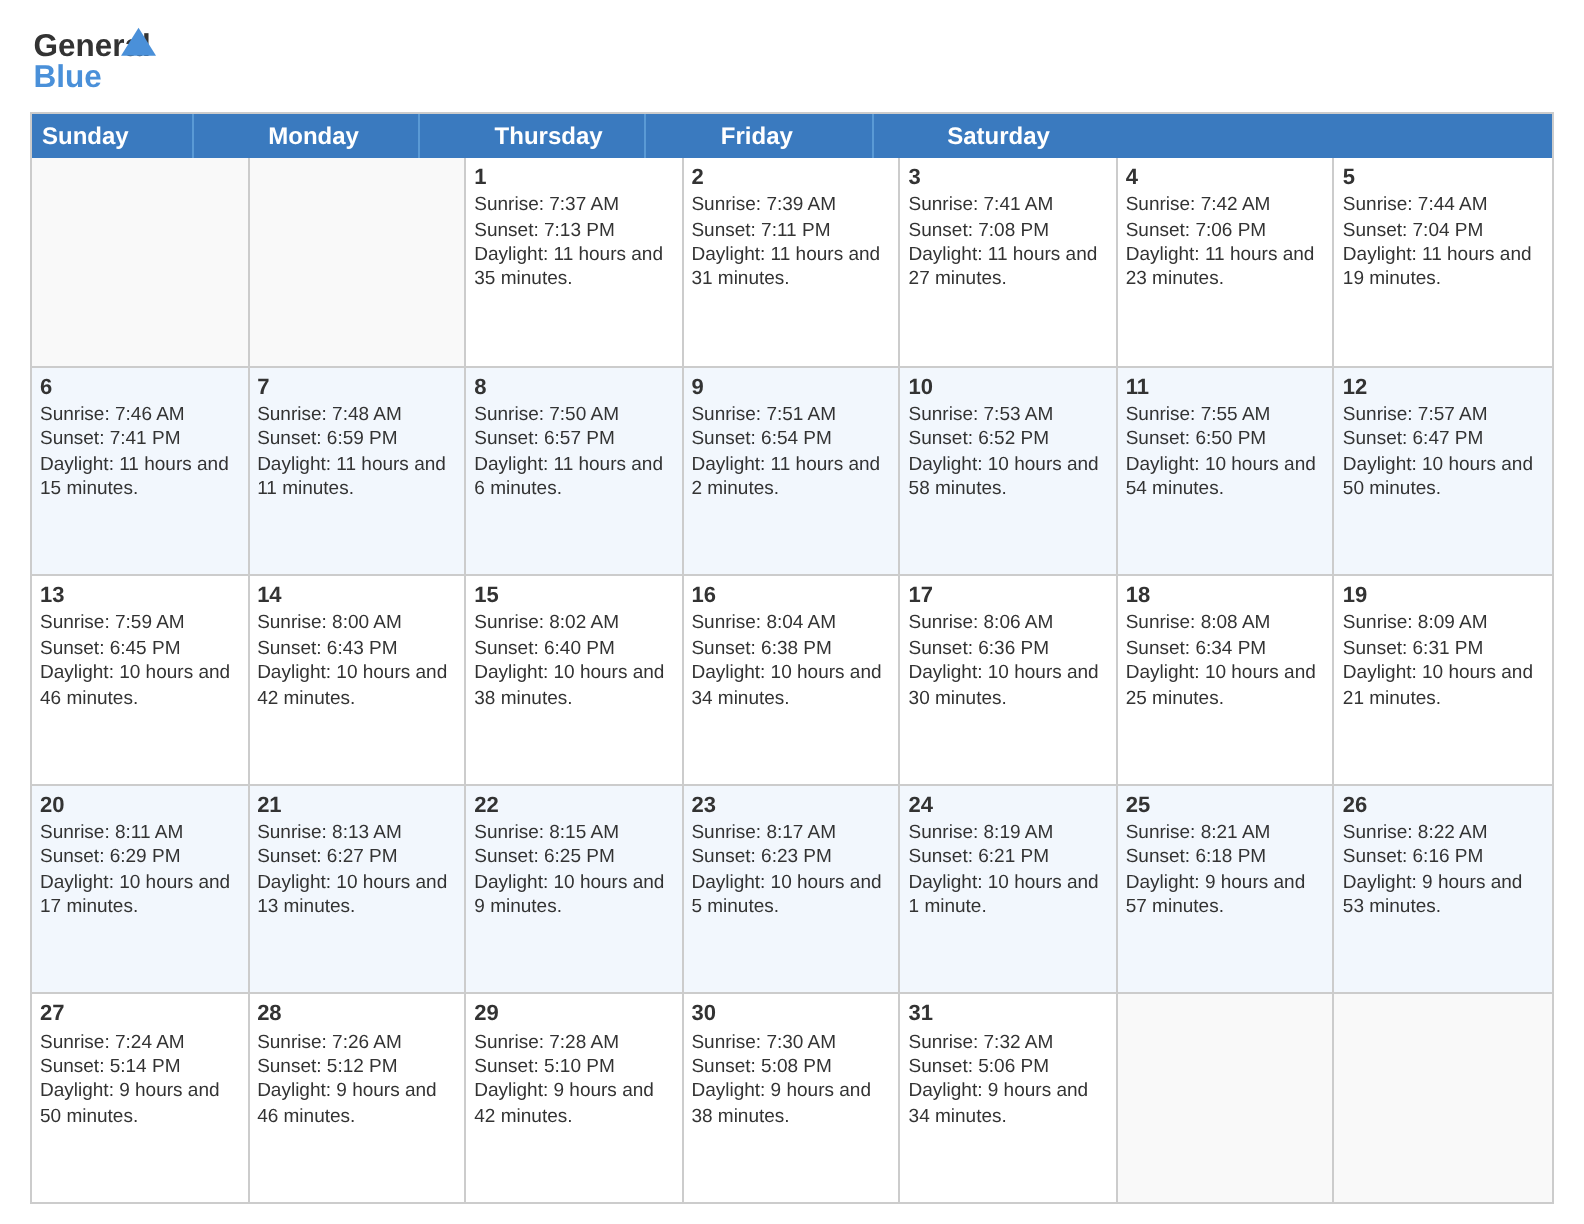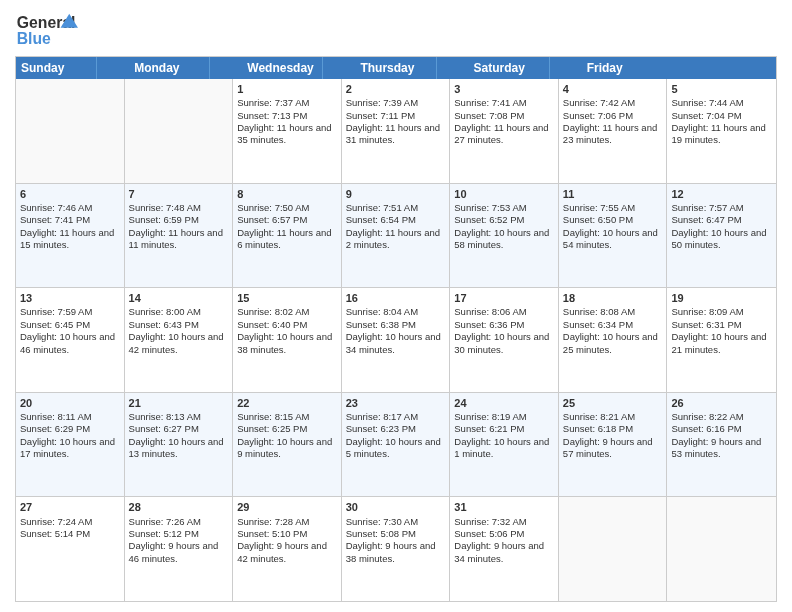--- a/index.html
+++ b/index.html
@@ -118,24 +118,23 @@
     <div class="title-block">
       <div class="month-title"></div>
       <div class="location"></div>
     </div>
   </div>
 
   <div class="calendar">
     <div class="cal-header">
     <div class="cal-header-cell">Sunday</div>
         <div class="cal-header-cell">Monday</div>
-        <div class="cal-header-cell">Wednesday</div>
         <div class="cal-header-cell">Thursday</div>
+        <div class="cal-header-cell">Friday</div>
         <div class="cal-header-cell">Saturday</div>
-        <div class="cal-header-cell">Friday</div>
       </div>
     <div class="cal-body">
     <div class="cal-row">
           <div class="cal-cell empty"></div>
           <div class="cal-cell empty"></div>
           <div class="cal-cell"><span class="day-num">1</span><span>Sunrise: 7:37 AM</span><br><span>Sunset: 7:13 PM</span><br><span>Daylight: 11 hours and 35 minutes.</span></div>
           <div class="cal-cell"><span class="day-num">2</span><span>Sunrise: 7:39 AM</span><br><span>Sunset: 7:11 PM</span><br><span>Daylight: 11 hours and 31 minutes.</span></div>
           <div class="cal-cell"><span class="day-num">3</span><span>Sunrise: 7:41 AM</span><br><span>Sunset: 7:08 PM</span><br><span>Daylight: 11 hours and 27 minutes.</span></div>
           <div class="cal-cell"><span class="day-num">4</span><span>Sunrise: 7:42 AM</span><br><span>Sunset: 7:06 PM</span><br><span>Daylight: 11 hours and 23 minutes.</span></div>
           <div class="cal-cell"><span class="day-num">5</span><span>Sunrise: 7:44 AM</span><br><span>Sunset: 7:04 PM</span><br><span>Daylight: 11 hours and 19 minutes.</span></div>
@@ -161,21 +160,21 @@
         <div class="cal-row">
           <div class="cal-cell"><span class="day-num">20</span><span>Sunrise: 8:11 AM</span><br><span>Sunset: 6:29 PM</span><br><span>Daylight: 10 hours and 17 minutes.</span></div>
           <div class="cal-cell"><span class="day-num">21</span><span>Sunrise: 8:13 AM</span><br><span>Sunset: 6:27 PM</span><br><span>Daylight: 10 hours and 13 minutes.</span></div>
           <div class="cal-cell"><span class="day-num">22</span><span>Sunrise: 8:15 AM</span><br><span>Sunset: 6:25 PM</span><br><span>Daylight: 10 hours and 9 minutes.</span></div>
           <div class="cal-cell"><span class="day-num">23</span><span>Sunrise: 8:17 AM</span><br><span>Sunset: 6:23 PM</span><br><span>Daylight: 10 hours and 5 minutes.</span></div>
           <div class="cal-cell"><span class="day-num">24</span><span>Sunrise: 8:19 AM</span><br><span>Sunset: 6:21 PM</span><br><span>Daylight: 10 hours and 1 minute.</span></div>
           <div class="cal-cell"><span class="day-num">25</span><span>Sunrise: 8:21 AM</span><br><span>Sunset: 6:18 PM</span><br><span>Daylight: 9 hours and 57 minutes.</span></div>
           <div class="cal-cell"><span class="day-num">26</span><span>Sunrise: 8:22 AM</span><br><span>Sunset: 6:16 PM</span><br><span>Daylight: 9 hours and 53 minutes.</span></div>
         </div>
         <div class="cal-row">
-          <div class="cal-cell"><span class="day-num">27</span><span>Sunrise: 7:24 AM</span><br><span>Sunset: 5:14 PM</span><br></div>
+          <div class="cal-cell"><span class="day-num">27</span><span>Sunrise: 7:24 AM</span><br><span>Sunset: 5:14 PM</span><br><span>Daylight: 9 hours and 50 minutes.</span></div>
           <div class="cal-cell"><span class="day-num">28</span><span>Sunrise: 7:26 AM</span><br><span>Sunset: 5:12 PM</span><br><span>Daylight: 9 hours and 46 minutes.</span></div>
           <div class="cal-cell"><span class="day-num">29</span><span>Sunrise: 7:28 AM</span><br><span>Sunset: 5:10 PM</span><br><span>Daylight: 9 hours and 42 minutes.</span></div>
           <div class="cal-cell"><span class="day-num">30</span><span>Sunrise: 7:30 AM</span><br><span>Sunset: 5:08 PM</span><br><span>Daylight: 9 hours and 38 minutes.</span></div>
           <div class="cal-cell"><span class="day-num">31</span><span>Sunrise: 7:32 AM</span><br><span>Sunset: 5:06 PM</span><br><span>Daylight: 9 hours and 34 minutes.</span></div>
           <div class="cal-cell empty"></div>
           <div class="cal-cell empty"></div>
         </div>
       </div>
   </div>
 </div>

